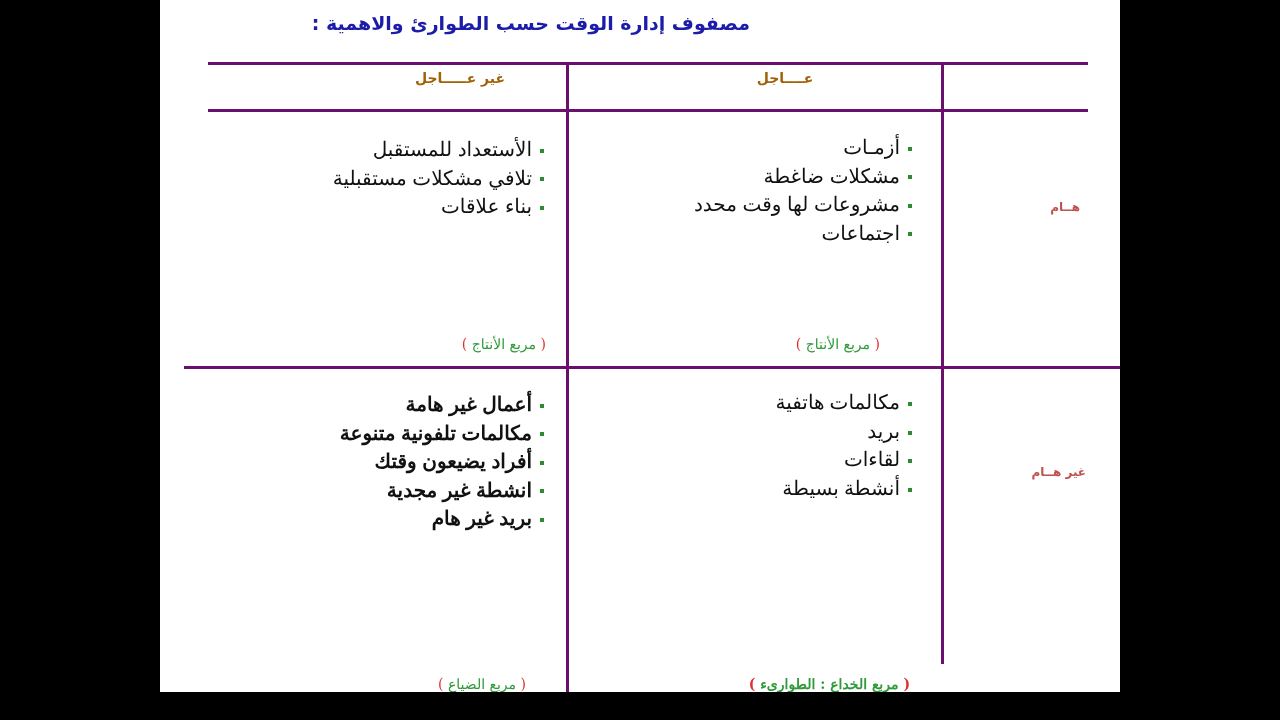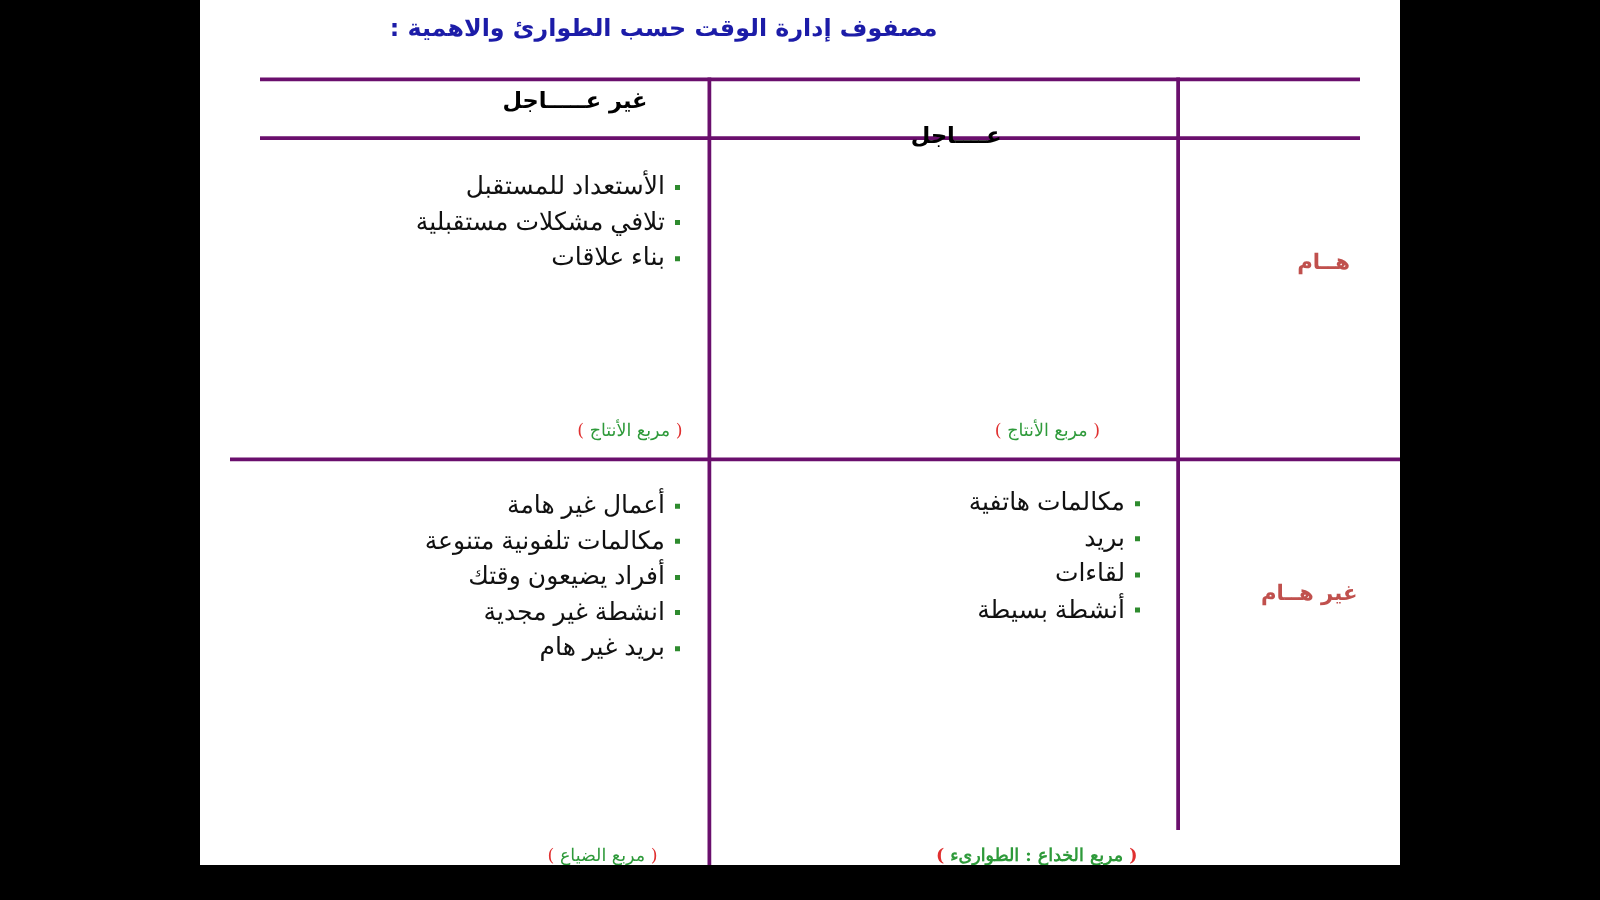--- a/index.html
+++ b/index.html
@@ -1,77 +1,83 @@
 <!DOCTYPE html>
 <html><head>
 <meta charset="utf-8">
 <style>
   html, body { margin: 0; padding: 0; }
   body { width: 1280px; height: 720px; background: #000; position: relative; overflow: hidden; font-family: "DejaVu Sans", sans-serif; }
   .page { position: absolute; left: 160px; top: 0; width: 960px; height: 692px; background: #fff; overflow: hidden; }
   .title { position: absolute; left: 200px; top: 12px; width: 390px; text-align: right; direction: rtl; color: #1c1ca8; font-weight: bold; font-size: 19px; font-family: "DejaVu Sans", sans-serif; white-space: nowrap; }
   .hline { position: absolute; height: 3px; background: #6a0f6d; }
   .vline { position: absolute; width: 3px; background: #6a0f6d; }
-  .colhead { position: absolute; top: 70px; color: #000000; font-weight: bold; font-size: 18px; direction: rtl; text-align: center; white-space: nowrap; font-family: "DejaVu Sans", sans-serif; }
-  .rowhead { position: absolute; color: #c0504d; font-weight: bold; font-size: 17px; direction: rtl; text-align: right; white-space: nowrap; font-family: "DejaVu Sans", sans-serif; }
+  .colhead { position: absolute; top: 70px; color: #a16207; font-weight: bold; font-size: 14px; direction: rtl; text-align: center; white-space: nowrap; font-family: "DejaVu Sans", sans-serif; }
+  .rowhead { position: absolute; color: #c0504d; font-weight: bold; font-size: 12px; direction: rtl; text-align: right; white-space: nowrap; font-family: "DejaVu Sans", sans-serif; }
   .list { position: absolute; direction: rtl; text-align: right; list-style: none; margin: 0; padding: 0; font-family: "Liberation Sans", sans-serif; font-size: 20px; color: #111; }
   .list li { height: 28.5px; line-height: 28.5px; white-space: nowrap; }
   .bullet { display: inline-block; width: 4px; height: 4px; background: #2e8b2e; margin-left: 8px; vertical-align: middle; }
   .quad-label { position: absolute; direction: rtl; white-space: nowrap; font-family: "DejaVu Serif", serif; font-size: 14px; color: #2e9a3a; }
   .quad-label .paren { color: #e03030; }
 </style>
 </head>
 <body>
 
 <div class="page">
 
   <div class="title">مصفوف إدارة الوقت حسب الطوارئ والاهمية :</div>
 
   <div class="hline" style="left:48px; top:62px; width:880px;"></div>
   <div class="hline" style="left:48px; top:109px; width:880px;"></div>
   <div class="hline" style="left:24px; top:366px; width:936px;"></div>
   <div class="vline" style="left:406px; top:62px; height:660px;"></div>
   <div class="vline" style="left:781px; top:62px; height:602px;"></div>
 
-  <div class="colhead" style="left:540px; width:130px;margin-top:28px;">عــــاجل</div>
+  <div class="colhead" style="left:560px; width:130px;">عــــاجل</div>
   <div class="colhead" style="left:225px; width:150px;">غير عـــــاجل</div>
 
   <div class="rowhead" style="right:40px; top:200px;">هــام</div>
   <div class="rowhead" style="right:34px; top:465px;">غير هــام</div>
 
+  <ul class="list" style="right:208px; top:133px;">
+    <li><span class="bullet"></span><span>أزمـات</span></li>
+    <li><span class="bullet"></span><span>مشكلات ضاغطة</span></li>
+    <li><span class="bullet"></span><span>مشروعات لها وقت محدد</span></li>
+    <li><span class="bullet"></span><span>اجتماعات</span></li>
+  </ul>
   <div class="quad-label" style="right:240px; top:336px;">
     <span class="paren">(</span>
     <span>مربع الأنتاج</span>
     <span class="paren">)</span>
   </div>
 
   <ul class="list" style="right:576px; top:135px;">
     <li><span class="bullet"></span><span>الأستعداد للمستقبل</span></li>
     <li><span class="bullet"></span><span>تلافي مشكلات مستقبلية</span></li>
     <li><span class="bullet"></span><span>بناء علاقات</span></li>
   </ul>
   <div class="quad-label" style="right:574px; top:336px;">
     <span class="paren">(</span>
     <span>مربع الأنتاج</span>
     <span class="paren">)</span>
   </div>
 
-  <ul class="list" style="right:208px; top:388px;">
+  <ul class="list" style="right:208px; top:388px;font-family:Liberation Serif, serif;">
     <li><span class="bullet"></span><span>مكالمات هاتفية</span></li>
     <li><span class="bullet"></span><span>بريد</span></li>
     <li><span class="bullet"></span><span>لقاءات</span></li>
     <li><span class="bullet"></span><span>أنشطة بسيطة</span></li>
   </ul>
   <div class="quad-label" style="right:210px; top:676px;font-weight:bold;">
     <span class="paren">(</span>
     <span>مربع الخداع : الطوارىء</span>
     <span class="paren">)</span>
   </div>
 
-  <ul class="list" style="right:576px; top:390px;">
+  <ul class="list" style="right:576px; top:390px;font-weight:bold;">
     <li><span class="bullet"></span><span>أعمال غير هامة</span></li>
     <li><span class="bullet"></span><span>مكالمات تلفونية متنوعة</span></li>
     <li><span class="bullet"></span><span>أفراد يضيعون وقتك</span></li>
     <li><span class="bullet"></span><span>انشطة غير مجدية</span></li>
     <li><span class="bullet"></span><span>بريد غير هام</span></li>
   </ul>
   <div class="quad-label" style="right:594px; top:676px;text-align:right;">
     <span class="paren">(</span>
     <span>مربع الضياع</span>
     <span class="paren">)</span>

